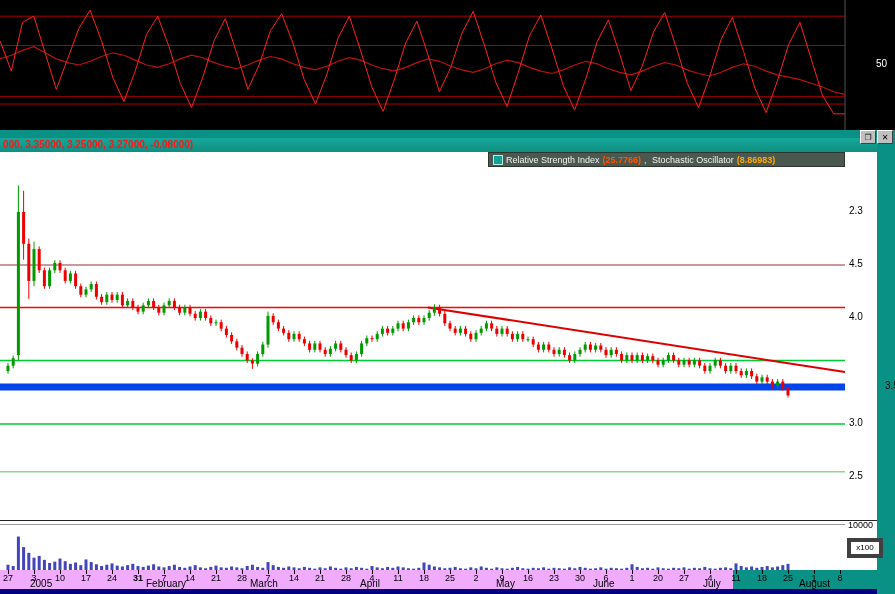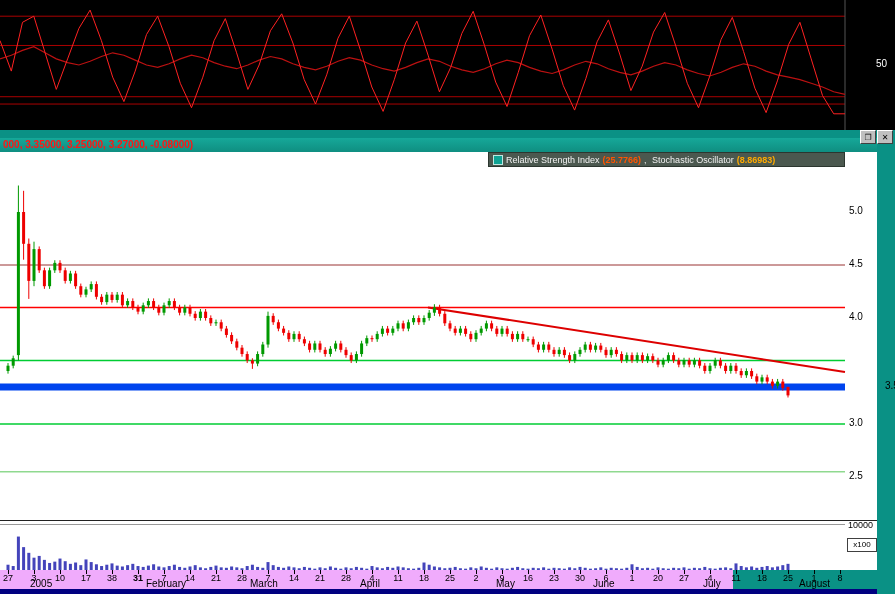--- a/index.html
+++ b/index.html
@@ -22,21 +22,21 @@
        padding:0 4px;font-size:9px;color:#f2f2f2;z-index:10;white-space:pre;}
   .legend .ic{width:8px;height:8px;background:#0fa394;border:1px solid #bfe8e0;flex:none;}
   .legend .v1{color:#ff5500;font-weight:bold;}
   .legend .v2{color:#ffaa00;font-weight:bold;}
   .price{position:absolute;left:0;top:152px;width:877px;height:368px;background:#fff;}
   .yl{position:absolute;left:849px;width:28px;font-size:10px;color:#000;z-index:5;}
   .vol{position:absolute;left:0;top:520px;width:877px;height:50px;background:#fff;
        border-top:1px solid #222;box-sizing:border-box;}
   .vol svg{position:absolute;left:0;top:3px;}
   .vlabel{position:absolute;left:848px;top:520px;font-size:9px;color:#000;z-index:5;}
-  .xunit{position:absolute;left:847px;top:538px;width:28px;height:12px;border:1px solid #404040;
+  .xunit{position:absolute;left:847px;top:538px;width:28px;height:12px;border:4px solid #404040;
        background:#fff;font-size:8px;line-height:12px;text-align:center;z-index:5;}
   .axis{position:absolute;left:0;top:570px;width:733px;height:19px;background:#f0abfc;}
   .tick{position:absolute;top:0;width:1px;height:4px;background:#000;}
   .wl{position:absolute;top:3px;width:18px;margin-left:-9px;text-align:center;font-size:9px;color:#000;}
   .ml{position:absolute;top:9px;font-size:10px;line-height:10px;color:#000;}
   .bottom{position:absolute;left:0;top:589px;width:877px;height:5px;background:#000080;}
   .rframe{position:absolute;left:877px;top:138px;width:18px;height:456px;background:#0a9185;}
 </style>
 </head>
 <body>
@@ -548,21 +548,21 @@
 <div class="axis" id="axis">
     <div class="tick" style="left: 8px;"></div>
     <div class="wl" style="left: 8px;">27</div>
     <div class="tick" style="left: 34px;"></div>
     <div class="wl" style="left: 34px;">3</div>
     <div class="tick" style="left: 60px;"></div>
     <div class="wl" style="left: 60px;">10</div>
     <div class="tick" style="left: 86px;"></div>
     <div class="wl" style="left: 86px;">17</div>
     <div class="tick" style="left: 112px;"></div>
-    <div class="wl" style="left: 112px;">38</div>
+    <div class="wl" style="left: 112px;">24</div>
     <div class="tick" style="left: 138px;"></div>
     <div class="wl" style="left: 138px; font-weight: bold;">31</div>
     <div class="tick" style="left: 164px;"></div>
     <div class="wl" style="left: 164px;">7</div>
     <div class="tick" style="left: 190px;"></div>
     <div class="wl" style="left: 190px;">14</div>
     <div class="tick" style="left: 216px;"></div>
     <div class="wl" style="left: 216px;">21</div>
     <div class="tick" style="left: 242px;"></div>
     <div class="wl" style="left: 242px;">28</div>
@@ -618,18 +618,18 @@
     <div class="ml" style="left: 360px;">April</div>
     <div class="ml" style="left: 468px; padding-left: 28px;">May</div>
     <div class="ml" style="left: 593px;">June</div>
     <div class="ml" style="left: 703px;">July</div>
     <div class="ml" style="left: 799px;">August</div>
   </div>
 
 <div class="bottom"></div>
 <div class="rframe"></div>
 
-<div class="yl" style="top: 205px;">5.0</div>
+<div class="yl" style="top: 205px;">2.3</div>
 <div class="yl" style="top: 258px;">4.5</div>
 <div class="yl" style="top: 311px;">4.0</div>
 <div class="yl" style="top: 380px; margin-left: 36px;">3.5</div>
 <div class="yl" style="top: 417px;">3.0</div>
 <div class="yl" style="top: 470px;">2.5</div>
 
 </body></html>

